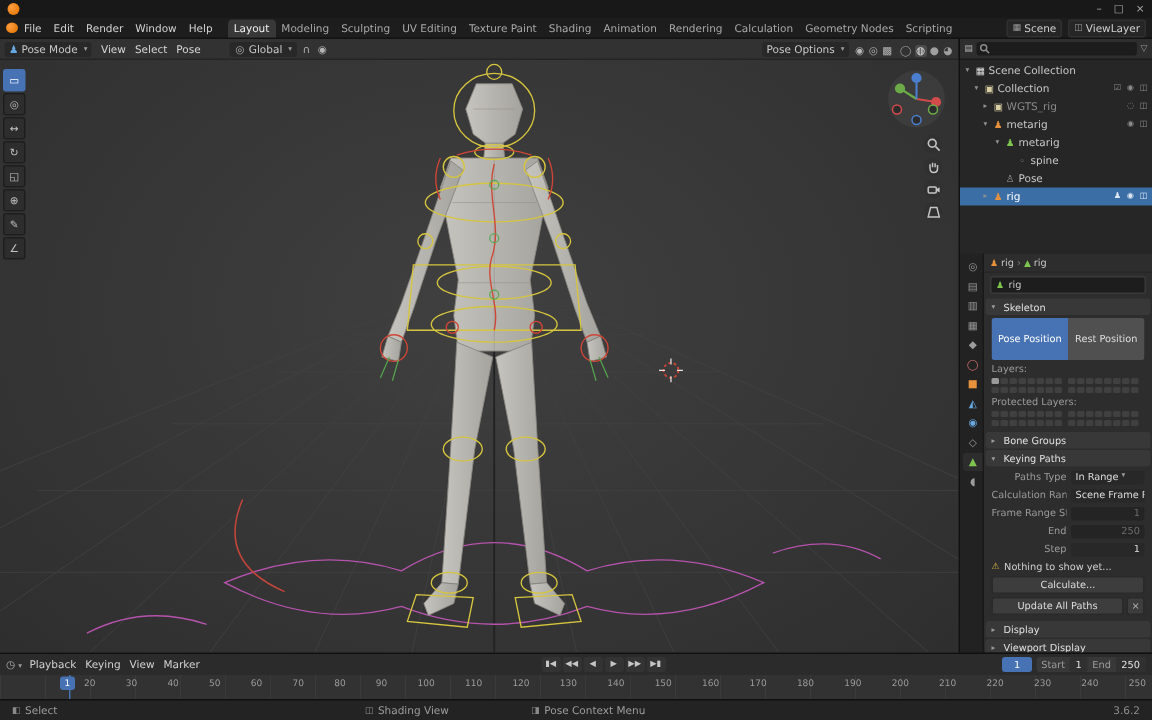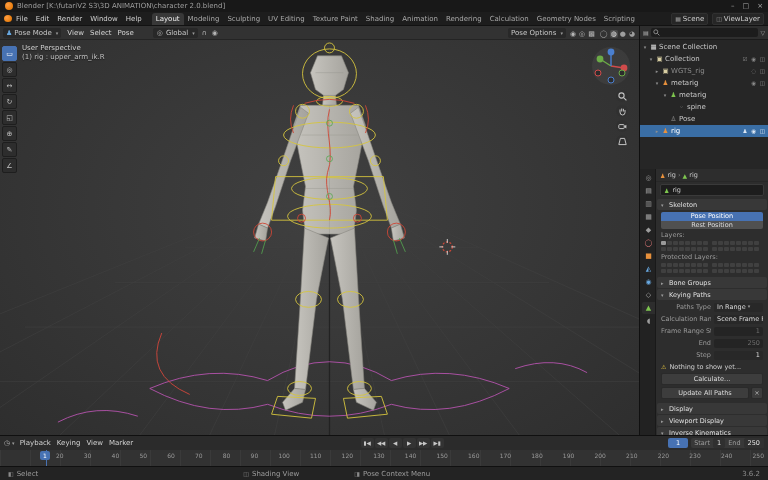--- a/index.html
+++ b/index.html
@@ -73,21 +73,21 @@
   .prop-content{flex:1;min-width:0;overflow:hidden;display:flex;flex-direction:column;}
   .pbread{height:12px;display:flex;align-items:center;gap:2px;padding:0 4px;border-bottom:1px solid #272727;flex:0 0 12px;}
   .pbread .sep{color:#808080;}
   .pname-wrap{padding:2px 4px;}
   .pname{height:10px;background:#1d1d1d;border:1px solid #3a3a3a;border-radius:2px;display:flex;align-items:center;gap:3px;padding:0 3px;}
   .sec{margin-top:1px;}
   .sec-h{height:11px;background:#383838;display:flex;align-items:center;gap:3px;padding:0 4px;color:#e0e0e0;border-radius:2px;margin:0 1px;}
   .chev{font-size:5px;color:#9a9a9a;width:5px;}
   .chev.open::before{content:"▾";} .chev.closed::before{content:"▸";}
   .sec-b{padding:2px 5px 3px;display:flex;flex-direction:column;gap:2px;}
-  .toggle2{display:flex;border-radius:2px;overflow:hidden;height:17px;flex-direction:column;}
+  .toggle2{display:flex;border-radius:2px;overflow:hidden;height:28px;}
   .toggle2 span{flex:1;display:flex;align-items:center;justify-content:center;background:#505050;color:#ddd;}
   .toggle2 span.on{background:#4772b3;color:#fff;}
   .mini-label{color:#9b9b9b;}
   .layer-grid{display:flex;gap:1px;}
   .layer-grid .dot{width:5px;height:4px;background:#404040;border-radius:1px;}
   .layer-grid .dot:nth-child(8){margin-right:3px;}
   .layer-grid .dot.on{background:#9a9a9a;}
   .prow{display:flex;align-items:center;gap:3px;height:10px;}
   .plabel{flex:0 0 50px;text-align:right;color:#9b9b9b;white-space:nowrap;overflow:hidden;}
   .pfield{flex:1;height:9px;background:#282828;border-radius:2px;display:flex;align-items:flex-start;padding:0 3px;color:#dcdcdc;white-space:nowrap;overflow:hidden;}
@@ -125,21 +125,20 @@
   .sb-item:nth-child(3){margin-left:55px;}
   .sb-ver{margin-left:auto;color:#8d8d8d;}
 </style>
 </head>
 <body>
 
 <div class="app">
 
   <div class="titlebar">
     <span class="blogo"></span>
-    <span>Blender [K:\futariV2 S3\3D ANIMATION\character 2.0.blend]</span>
     <span class="wbtns">
       <span>–</span>
       <span>□</span>
       <span>×</span>
     </span>
   </div>
 
   <div class="menubar">
     <span class="blogo" style="width:7px;height:7px;"></span>
     <div style="display:flex;">
@@ -312,24 +311,20 @@
 
           <g>
             <circle cx="448" cy="209" r="5" fill="none" stroke="#cf4636" stroke-width="1.2" stroke-dasharray="2 1.6"></circle>
             <line x1="448" y1="201" x2="448" y2="205" stroke="#eee" stroke-width="0.8"></line>
             <line x1="448" y1="213" x2="448" y2="217" stroke="#eee" stroke-width="0.8"></line>
             <line x1="440" y1="209" x2="444" y2="209" stroke="#eee" stroke-width="0.8"></line>
             <line x1="452" y1="209" x2="456" y2="209" stroke="#eee" stroke-width="0.8"></line>
           </g>
         </svg>
 
-        <div class="vp-labels">
-          <div>User Perspective</div>
-          <div class="sub">(1) rig : upper_arm_ik.R</div>
-        </div>
 
         <div class="tools">
             <div class="tool-btn active">▭</div>
             <div class="tool-btn">◎</div>
             <div class="tool-btn">↔</div>
             <div class="tool-btn">↻</div>
             <div class="tool-btn">◱</div>
             <div class="tool-btn">⊕</div>
             <div class="tool-btn">✎</div>
             <div class="tool-btn">∠</div>

